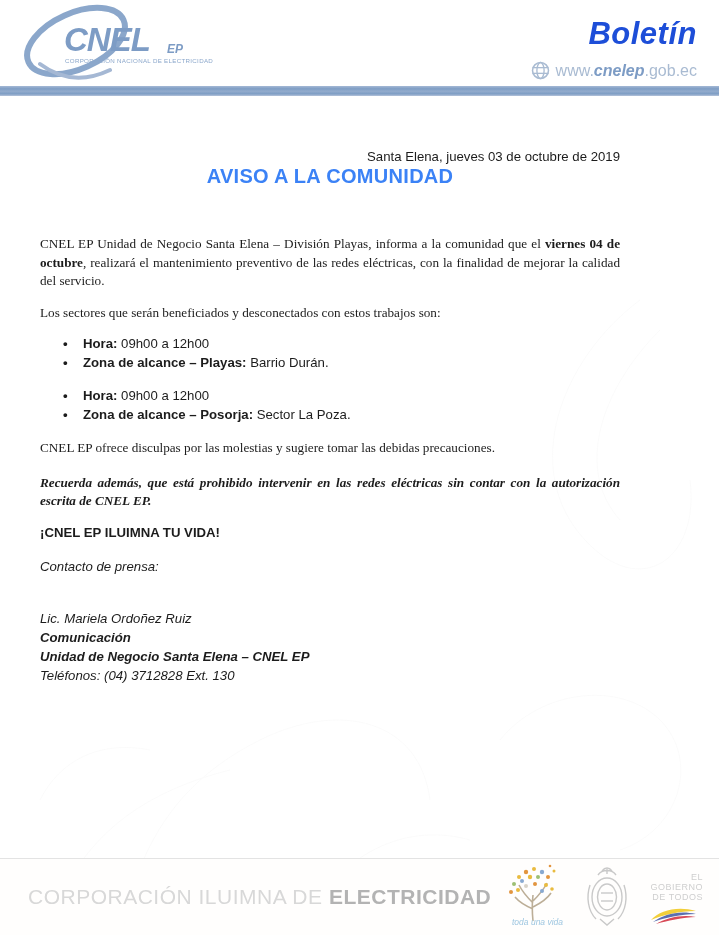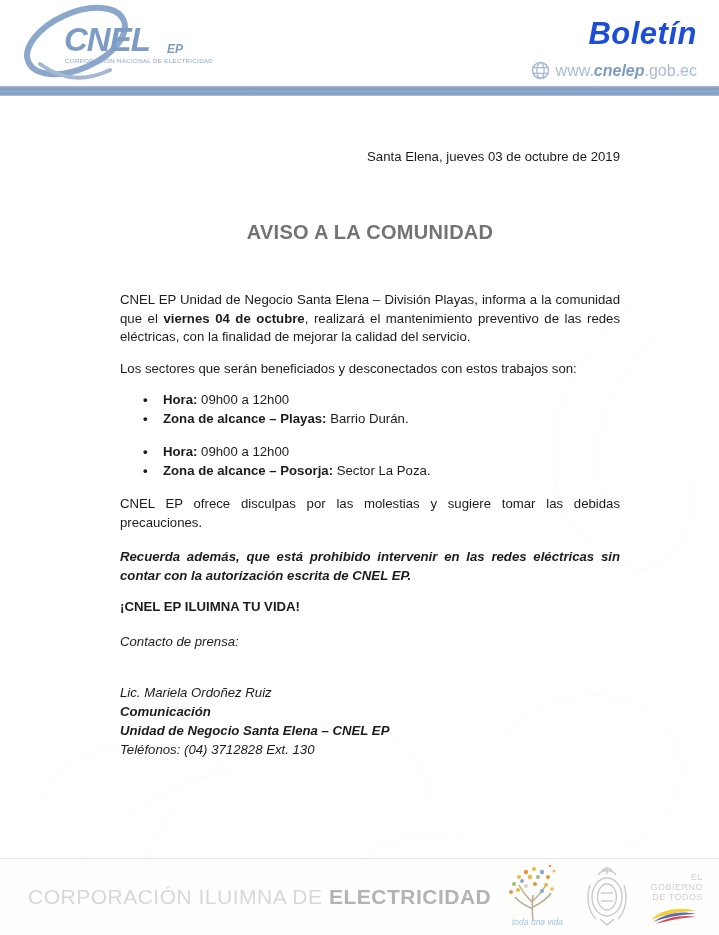--- a/index.html
+++ b/index.html
@@ -14,24 +14,24 @@
   .bulletin-title { font-size:31px; font-weight:bold; font-style:italic; color:#1d4ed8; letter-spacing:.5px; }
   .site-line { margin-top:9px; display:flex; align-items:center; justify-content:flex-start; gap:6px;
                font-size:16px; color:#a9bbd2; }
   .site-line .brand { font-weight:bold; font-style:italic; color:#7d9cc5; }
   .blue-bar { height:10px; background:linear-gradient(#a4b8d5, #7e9dc4 28%, #93accd 52%, #7e9dc4 78%, #b4c3da); }
 
   
   .watermark { position:absolute; inset:0; pointer-events:none; opacity:.5; }
 
   
-  .content { position:relative; padding:0 99px 0 120px; font-size:13.2px; line-height:18.5px; }
+  .content { position:relative; padding:0 99px 0 40px; font-size:13.2px; line-height:18.5px; }
   .dateline { margin-top:52px; text-align:right; }
-  .doc-title { margin-top:56px; text-align:center; font-size:20px; font-weight:bold; letter-spacing:.3px; color:#737373; }
-  .para { text-align:justify; }
+  .doc-title { text-align:center; font-size:20px; font-weight:bold; letter-spacing:.3px; color:#3b82f6; }
+  .para { text-align:justify;font-family:Liberation Serif, serif; }
   .p1 { margin-top:50px; }
   .p2 { margin-top:13px; }
   .bullets { list-style:none; margin-top:12px; padding-left:23px; }
   .bullets.second { margin-top:14px; }
   .bullets li { line-height:19px; }
   .bullets li::before { content:"•"; display:inline-block; width:20px; font-weight:bold; }
   .p3 { margin-top:15px; }
   .p4 { margin-top:16px; font-weight:bold; font-style:italic; }
   .slogan { margin-top:13px; font-weight:bold; }
   .contact { margin-top:16px; font-style:italic; }

